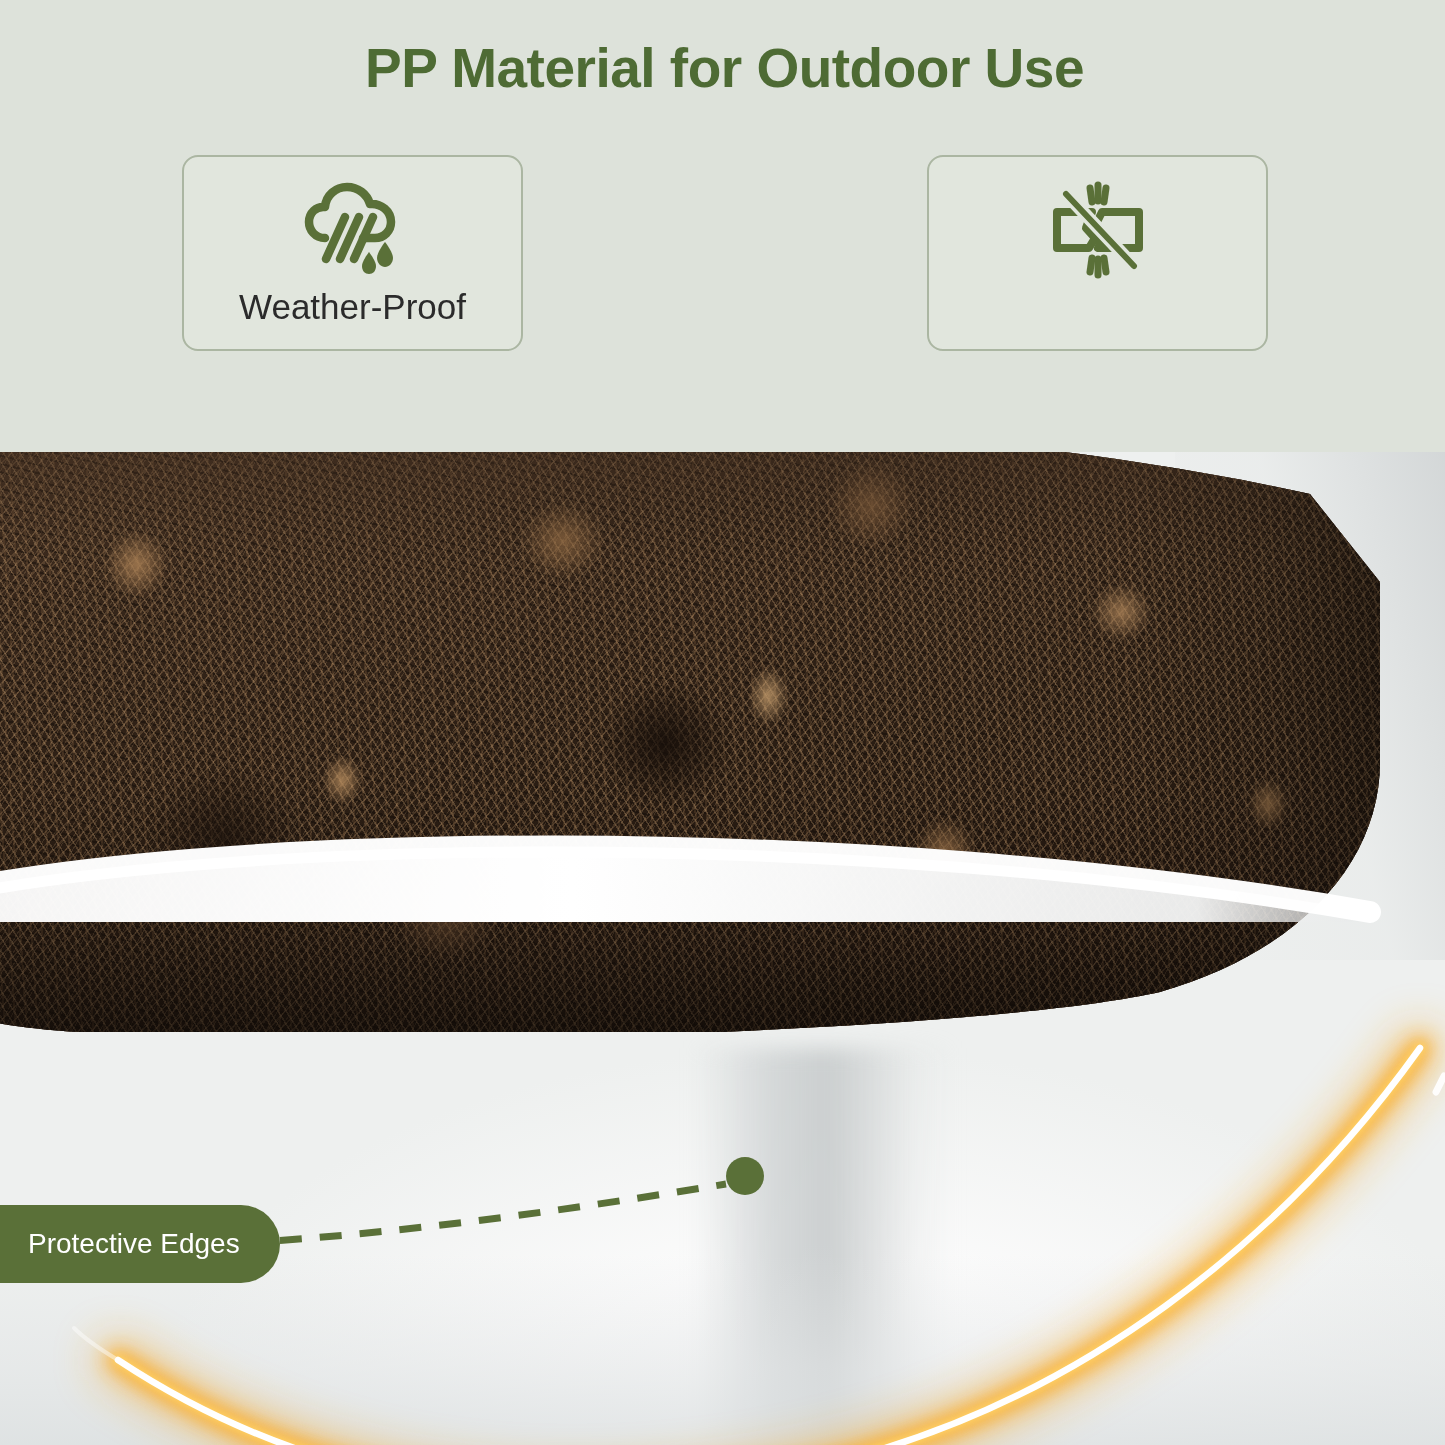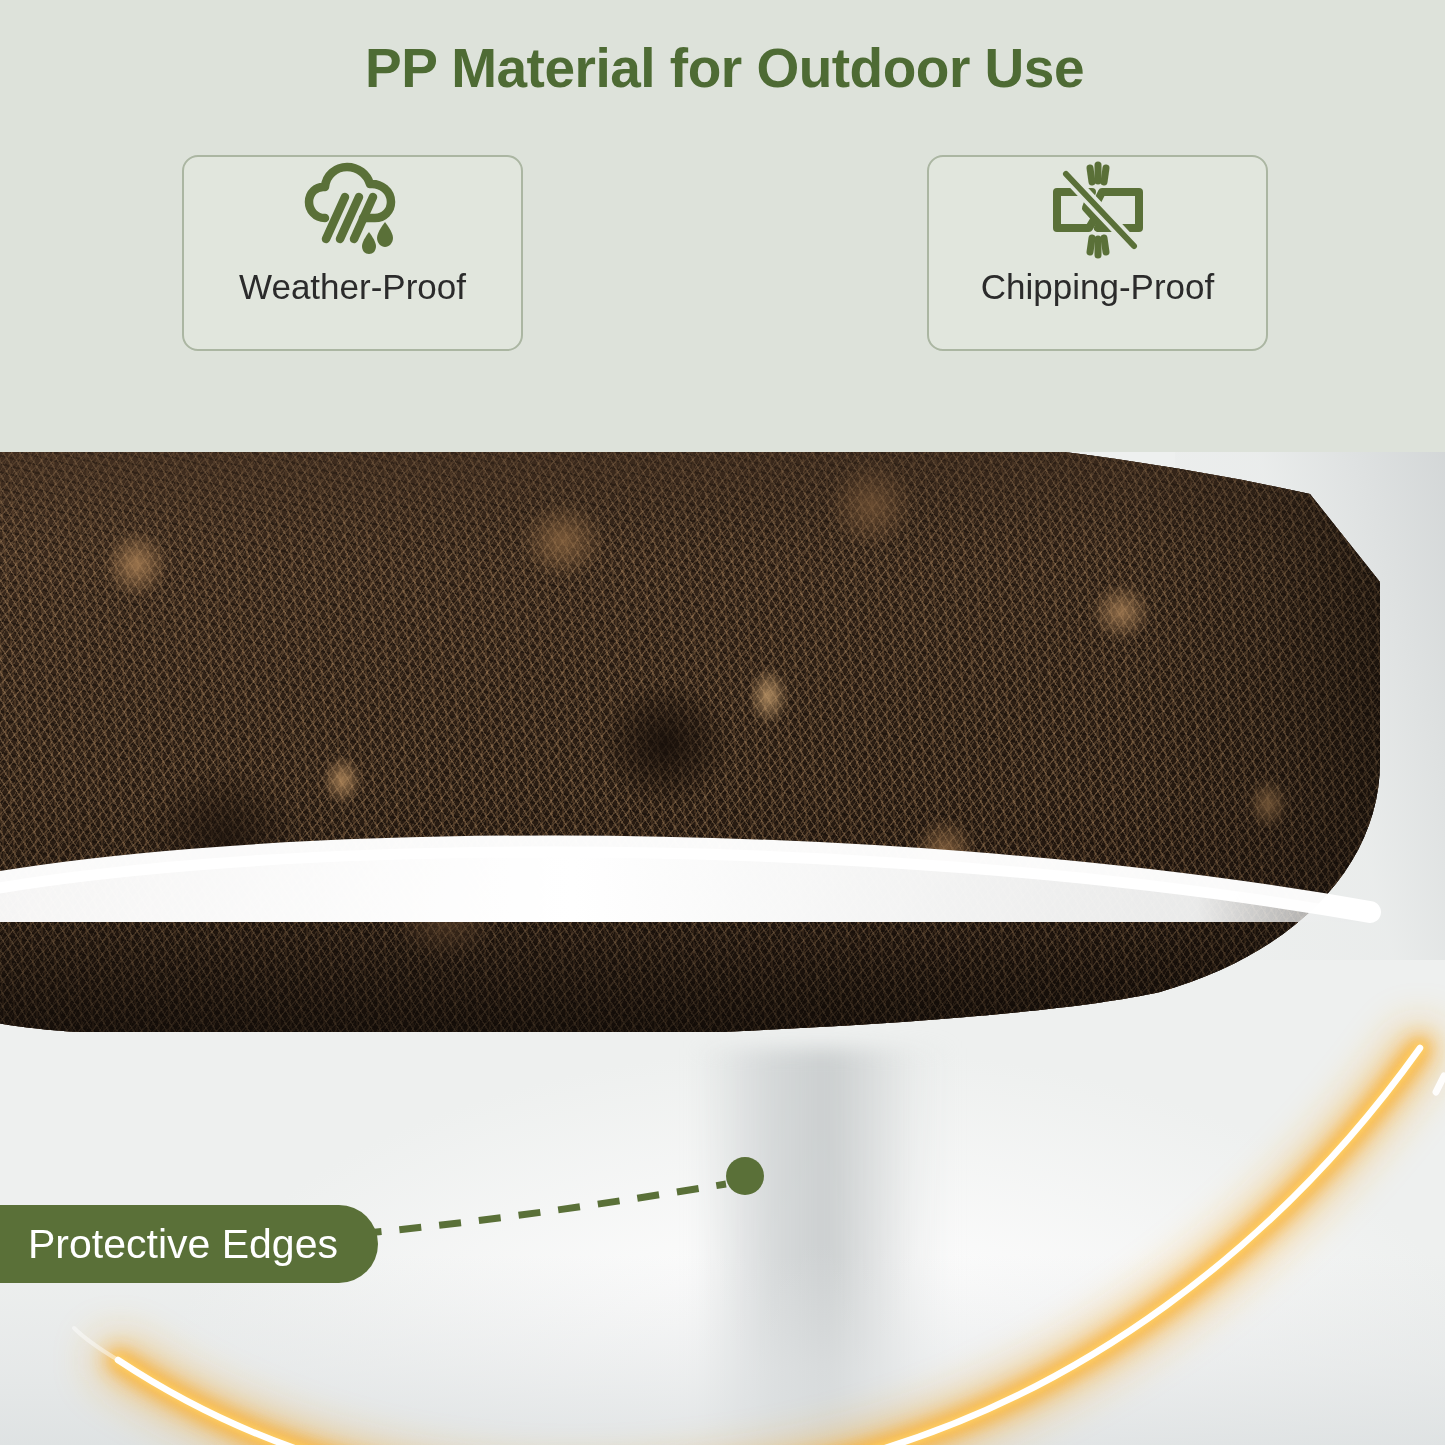--- a/index.html
+++ b/index.html
@@ -44,20 +44,21 @@
   }
   .badge-card {
     width:341px; height:196px;
     background:#e1e6dd;
     border:2px solid #abb6a2;
     border-radius:16px;
     display:flex;
     flex-direction:column;
     align-items:center;
     justify-content:flex-start;
+    padding-top:20px;
   }
   .badge-icon {
     height:106px;
     display:flex; align-items:center; justify-content:center;
   }
   .badge-label {
     margin-top:4px;
     font-size:35px;
     color:#2b2b2b;
     font-weight:400;
@@ -168,21 +169,21 @@
     position:absolute; left:-24px; top:1205px;
     height:78px;
     padding:0 40px 0 52px;
     background:#5a7038;
     border-radius:0 42px 42px 0;
     display:flex; align-items:center;
     z-index:9;
   }
   #callout-pill .pill-label {
     color:#ffffff;
-    font-size:41px;
+    font-size:28px;
     font-weight:400;
     letter-spacing:0px;
     white-space:nowrap;
   }
 </style>
 </head>
 <body>
 
 <div id="stage">
 
@@ -283,21 +284,20 @@
 
             <path d="M44 92 L46 78"></path>
             <path d="M52 95 L52 79"></path>
             <path d="M60 92 L58 78"></path>
           </g>
 
           <path d="M20 14 L88 86" fill="none" stroke="#e1e6dd" stroke-width="13" stroke-linecap="round"></path>
           <path d="M20 14 L88 86" fill="none" stroke="#5a7038" stroke-width="6" stroke-linecap="round"></path>
         </svg>
       </div>
-      <div class="badge-label">Chipping-Proof</div>
     </div>
   </div>
 
   <svg id="callout-line" viewBox="0 0 820 140" preserveAspectRatio="none">
     <path d="M 80 108 C 300 108 520 78 726 44" fill="none" stroke="#5a7038" stroke-width="7" stroke-dasharray="22 18" stroke-linecap="butt"></path>
     <circle cx="745" cy="36" r="19" fill="#5a7038"></circle>
   </svg>
 
   <div id="callout-pill">
     <span class="pill-label">Protective Edges</span>

